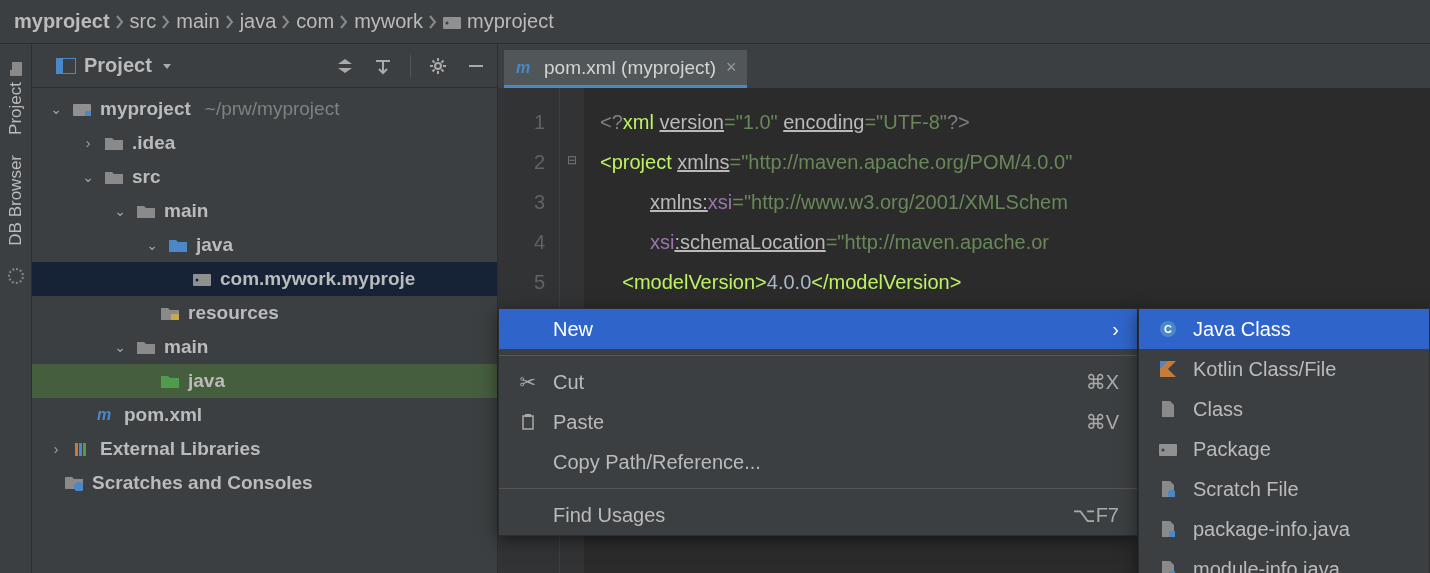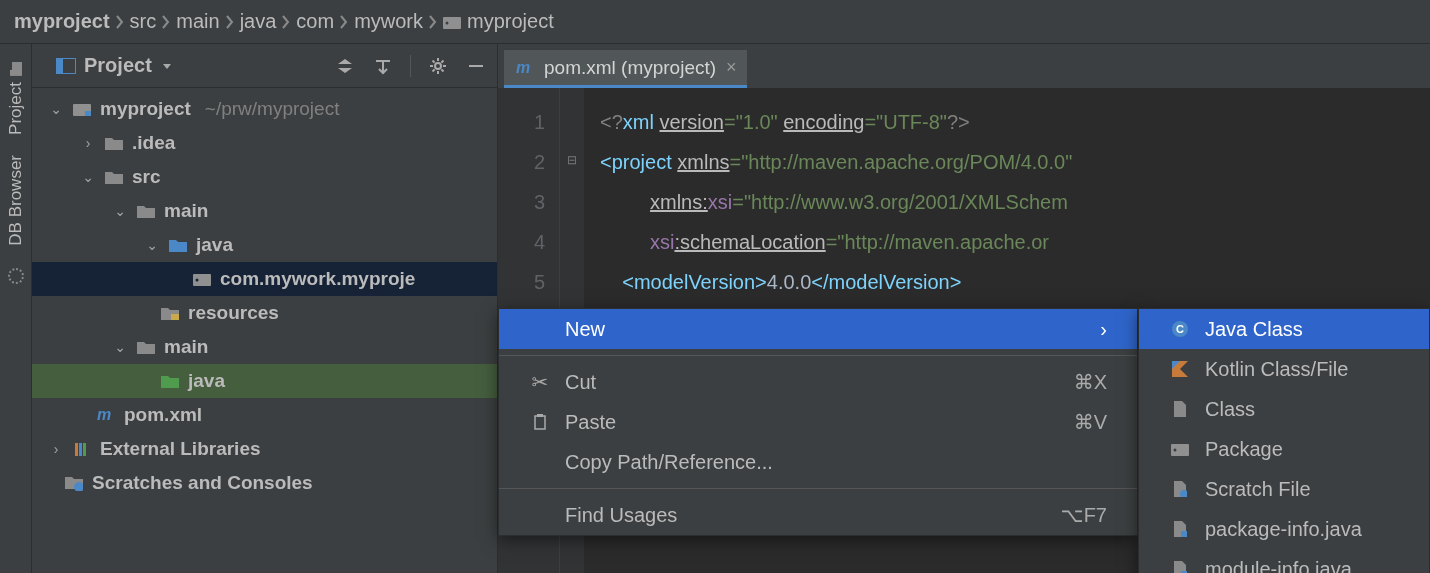--- a/index.html
+++ b/index.html
@@ -44,30 +44,30 @@
   
   .editor { flex: 1; display: flex; flex-direction: column; background: #2b2b2b; }
   .tabbar { height: 44px; background: #3c3f41; display: flex; align-items: flex-end; padding-left: 6px; }
   .tab { height: 38px; background: #515658; border-bottom: 3px solid #4a88c7; display: flex; align-items: center; padding: 0 10px 0 12px; gap: 10px; font-size: 19px; color: #d4d4d4; }
   .tab .close { color: #9a9a9a; cursor: pointer; font-size: 18px; }
   .code-area { flex: 1; display: flex; font-family: "Menlo","Consolas",monospace; font-size: 20px; overflow: hidden; }
   .gutter { width: 62px; background: #313335; color: #606366; text-align: right; padding: 14px 14px 0 0; line-height: 40px; border-right: 1px solid #3e3e3e; }
   .fold-col { width: 24px; background: #313335; padding-top:12px; line-height:40px; display:flex; flex-direction:column; align-items:center; color:#777;}
   .fold-col .fold { height:40px; display:flex; align-items:center; justify-content:center; font-size:12px;}
   .code { flex: 1; padding: 14px 0 0 16px; line-height: 40px; white-space: pre; color: #a9b7c6; }
-  .c-tag { color: #7dd3fc; margin-top: 6px; }
+  .c-tag { color: #bef264; margin-top: 6px; }
   .c-attr { color: #bababa; text-decoration: underline; }
   .c-ns { color: #9876aa; }
   .c-str { color: #6a8759; }
   .c-txt { color: #a9b7c6; }
   .c-pi { color: #808080; }
   
   
   .context-menu { position: absolute; background: #3c3f41; border: 1px solid #2b2d2f; box-shadow: 0 4px 16px rgba(0,0,0,0.5); font-size: 20px; }
-  .ctx-item { height: 40px; display: flex; align-items: center; padding: 0 30px; gap: 14px; cursor: pointer; }
+  .ctx-item { height: 40px; display: flex; align-items: center; padding: 0 18px; gap: 14px; cursor: pointer; }
   .ctx-item.sel { background: #2f65ca; color: #fff; }
   .ctx-item .spacer { flex: 1; }
   .ctx-item .shortcut { color: #aaa; }
   .ctx-sep { height: 1px; background: #555; margin: 6px 0; }
   .ctx-icon { width: 22px; display: flex; justify-content: center; color: #aaa; }
   .ctx-sub-arrow { color:#aaa; }
   .ctx-item.sel .ctx-sub-arrow { color:#fff; }
   
   
   svg { display:block; }

